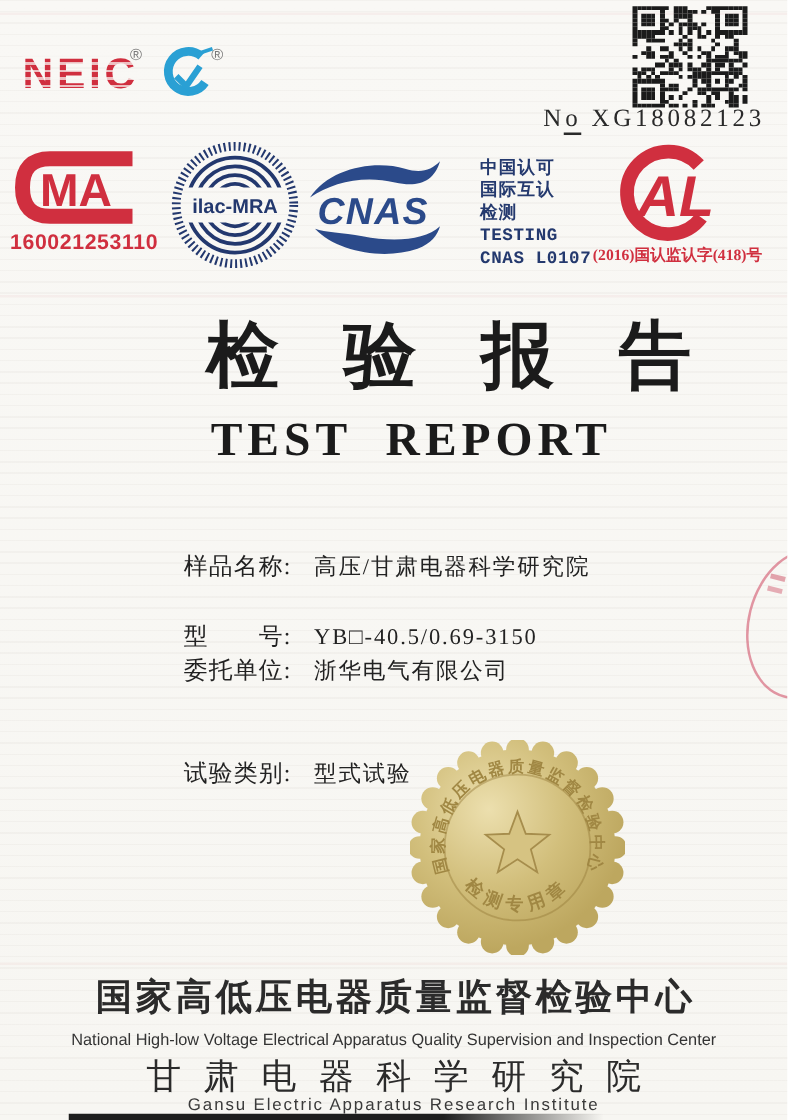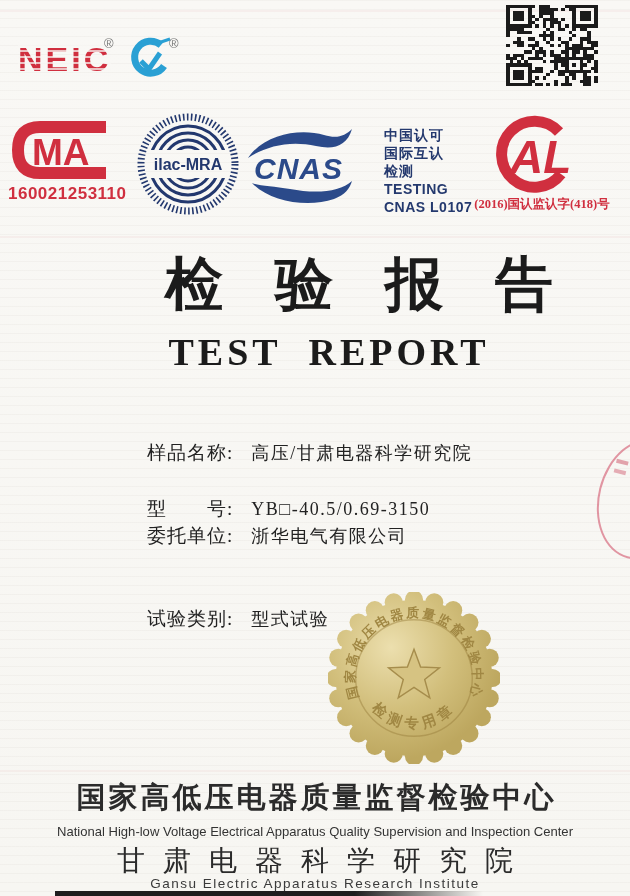--- a/index.html
+++ b/index.html
@@ -35,21 +35,21 @@
   .report-no .o-underline{border-bottom:2px solid #2a2a2a;padding:0 1px;}
   .report-no .num{margin-left:8px;letter-spacing:3px;}
   
   .cma-svg{left:8px;top:117px;}
   .cma-number{left:8px;top:184px;width:116px;text-align:center;
     font-family:"Liberation Sans",sans-serif;font-weight:bold;
     font-size:17px;letter-spacing:0.5px;color:#d02f3f;}
   .ilac-svg{left:136px;top:112px;}
   .cnas-svg{left:242px;top:126px;}
   .accred{left:384px;top:126px;width:110px;
-    font-family:Liberation Sans, sans-serif;font-weight:bold;
+    font-family:Liberation Mono, monospace;font-weight:bold;
     font-size:14px;line-height:18px;color:#24396e;letter-spacing:1px;}
   .accred .en{letter-spacing:0.5px;}
   .cal-svg{left:487px;top:112px;}
   .cal-caption{left:462px;top:196px;width:160px;text-align:center;
     font-weight:bold;font-size:12.5px;color:#d02f3f;letter-spacing:0;}
   
   .title-zh{left:0;top:246px;width:630px;text-align:center;
     font-size:58px;font-weight:bold;color:#1b1b1b;padding-left:44px;}
   .title-zh span{letter-spacing:52px;margin-right:-52px;}
   .title-en{left:0;top:330px;width:630px;text-align:center;
@@ -730,20 +730,23 @@
       <div class="qm"></div>
       <div></div>
       <div></div>
       <div></div>
       <div class="qm"></div>
       <div class="qm"></div>
       <div></div>
       <div></div>
     </div>
 
+  <div class="abs report-no">
+    <span>N</span><span class="o-underline">o</span><span class="num">XG18082123</span>
+  </div>
 
   <svg class="abs cma-svg" width="112" height="66" viewBox="0 0 112 66">
     <path d="M 98 10 L 32 10 Q 10 10 10 33 Q 10 56 32 56 L 98 56" stroke="#d02f3f" stroke-width="12" fill="none"></path>
     <text x="24" y="48" font-family="Liberation Sans, sans-serif" font-weight="bold" font-size="37" fill="#d02f3f">MA</text>
   </svg>
   <div class="abs cma-number">160021253110</div>
 
   <svg class="abs ilac-svg" width="104" height="104" viewBox="0 0 104 104">
     <defs>
       <clipPath id="tb">

